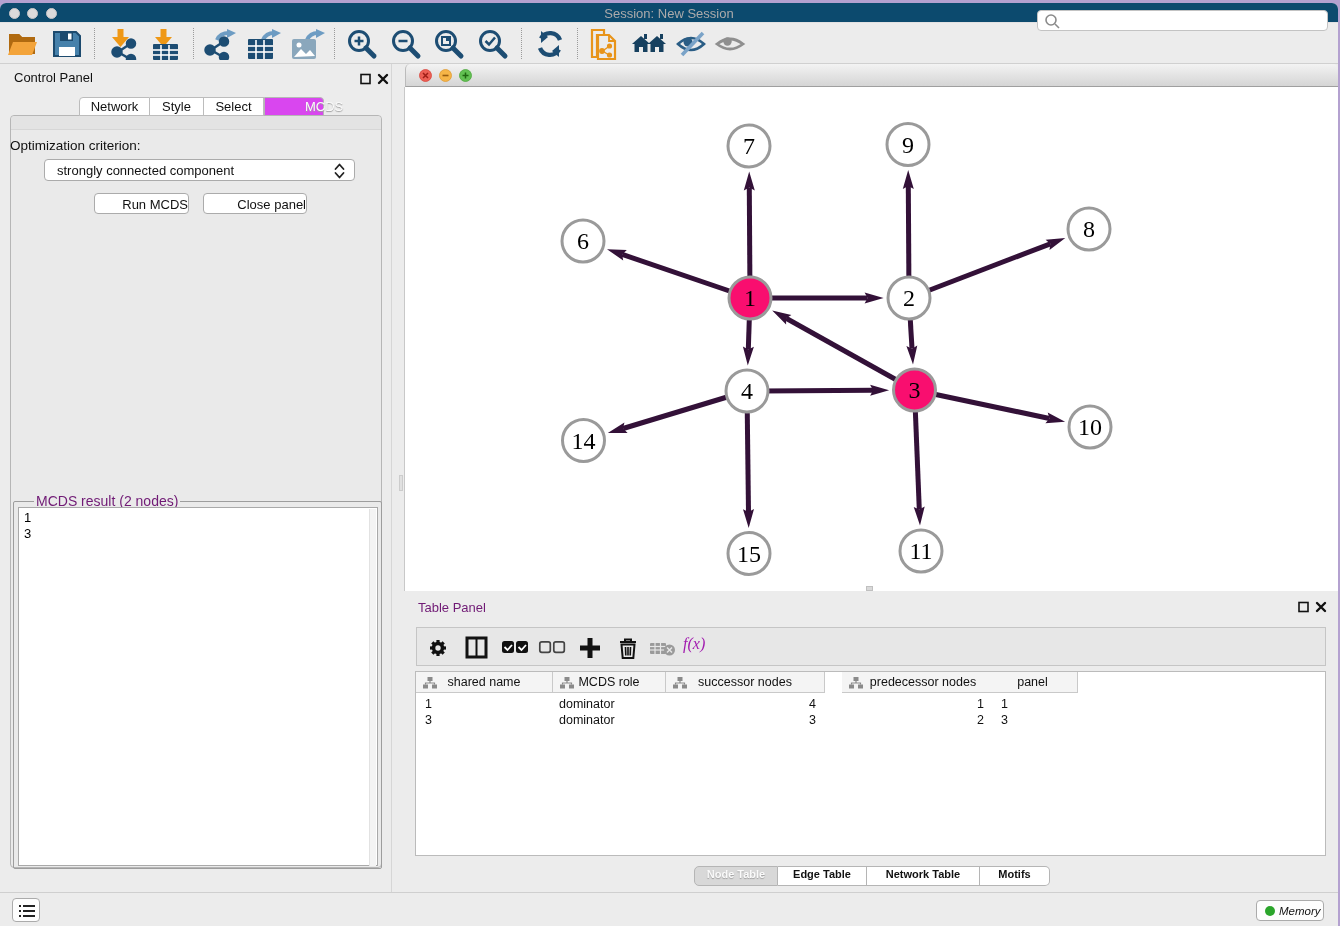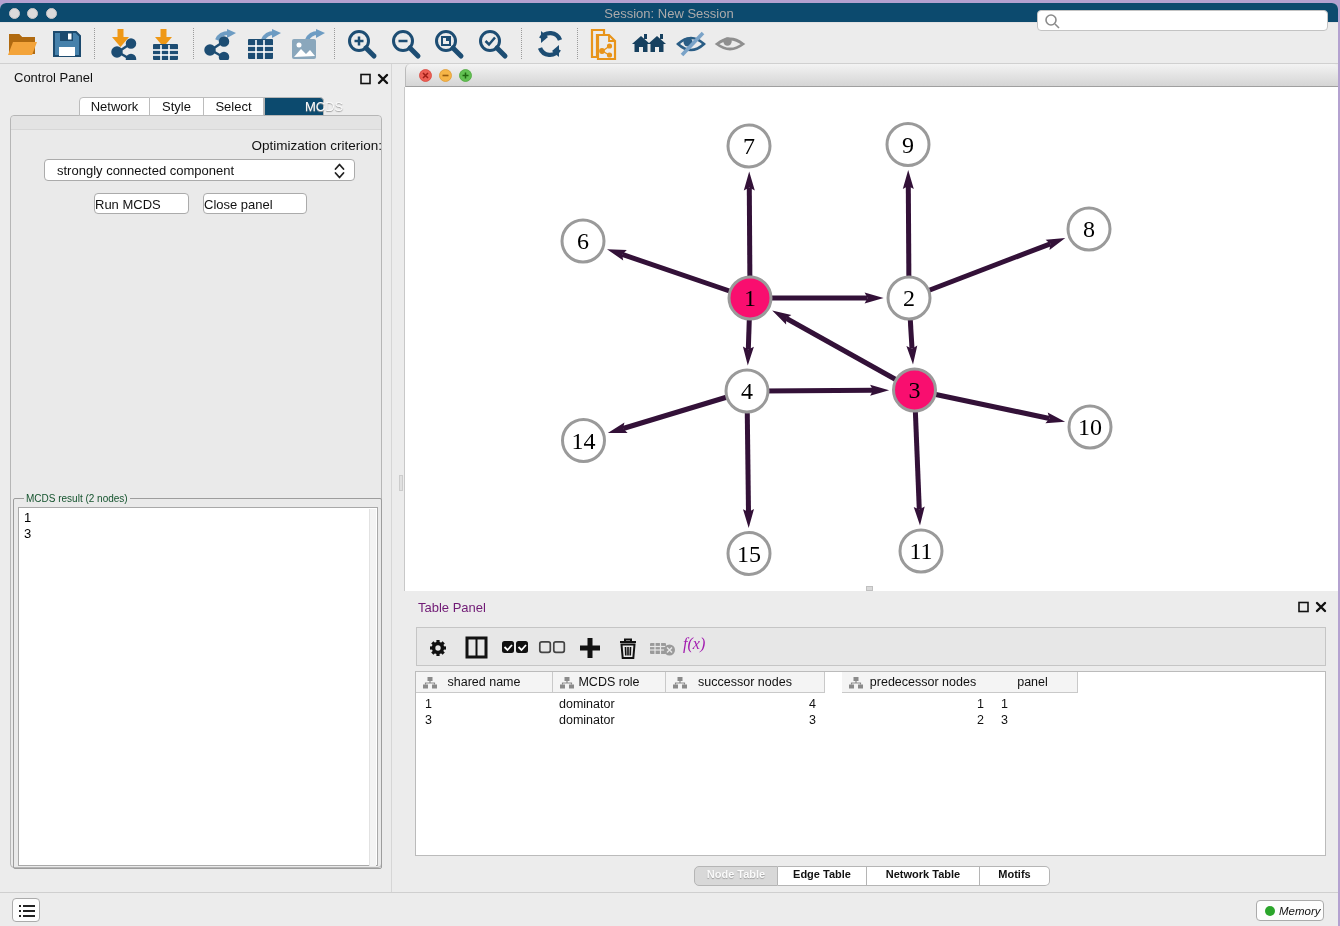--- a/index.html
+++ b/index.html
@@ -12,21 +12,21 @@
 #titletext { position:absolute; top:3px; width:100%; text-align:center; color:#acaaab; font-size:13px; }
 #toolbar { position:absolute; left:0; top:23px; width:1338px; height:41px; background:#ececec; border-bottom:1px solid #d0d0d0; }
 .tsep { position:absolute; top:5px; height:31px; width:0; border-left:1px dotted #9a9a9a; }
 .ticon { position:absolute; top:5px; }
 #searchbox { position:absolute; left:1037px; top:10px; width:291px; height:21px; background:#fff; border:1px solid #c3c3c3; border-radius:4px; }
 
 #cp-title { position:absolute; left:14px; top:70px; font-size:13px; color:#111; }
 .tab { position:absolute; top:97px; height:19px; background:#fff; border:1px solid #bcbcbc; font-size:13px; text-align:center; color:#111; padding-top:1px; }
 #cp-pane { position:absolute; left:10px; top:115px; width:372px; height:753px; background:#eaeaea; border:1px solid #b6b6b6; border-radius:4px; }
 #cp-pane2 { position:absolute; left:0px; top:0px; width:370px; height:14px; background:#e3e3e3; border-bottom:1px solid #d6d6d6; border-radius:4px 4px 0 0;}
-.btn { position:absolute; background:#fff; border:1px solid #ababab; border-radius:4px; font-size:13px; text-align:left; color:#111; }
+.btn { position:absolute; background:#fff; border:1px solid #ababab; border-radius:4px; font-size:13px; text-align:right; color:#111; }
 
 #netwin-title { position:absolute; left:405px; top:64px; width:933px; height:23px; background:linear-gradient(#f3f3f3,#d5d5d5); border-bottom:1px solid #9f9f9f; border-radius:5px 5px 0 0; border-left:1px solid #bbb; }
 #canvas { position:absolute; left:404px; top:87px; width:934px; height:504px; background:#fff; border-left:1px solid #c8c8c8; }
 
 #tp-title { position:absolute; left:418px; top:600px; font-size:13px; color:#701a75; }
 #tp-toolbar { position:absolute; left:416px; top:627px; width:910px; height:39px; background:#e7e7e7; border:1px solid #c5c5c5; }
 #tp-table { position:absolute; left:415px; top:671px; width:911px; height:185px; background:#fff; border:1px solid #bbb; }
 .th { position:absolute; top:0; height:21px; background:#f4f4f4; border-right:1px solid #c9c9c9; border-bottom:1px solid #c9c9c9; font-size:12.5px; color:#111; text-align:center; padding-top:3px; }
 .td { position:absolute; font-size:12.5px; color:#111; height:16px; }
 .seg { position:absolute; top:866px; height:20px; background:#fff; border:1px solid #b5b5b5; font-size:11px; font-weight:bold; text-align:center; color:#111; padding-top:1px; }
@@ -183,29 +183,29 @@
 <svg class="abs" style="left:360px; top:73px;" width="30" height="12">
     <rect x="1" y="1.5" width="9" height="9" fill="none" stroke="#111" stroke-width="1.6"></rect>
     <path d="M19 2 l8 8 M27 2 l-8 8" stroke="#111" stroke-width="2.4" stroke-linecap="round"></path>
   </svg>
 <div id="cp-pane">
     <div id="cp-pane2"></div>
   </div>
 <div class="tab" style="left:79px; width:71px; border-radius:4px 0 0 0;">Network</div>
 <div class="tab" style="left:150px; width:54px; border-left:none;">Style</div>
 <div class="tab" style="left:204px; width:60px; border-left:none;">Select</div>
-<div class="tab" style="left:264px; width:60px; background:#0c4a6e; border-color:#b6b6b6; border-radius:0 4px 0 0; color:#fafafa; text-shadow:0 1px 1px #9f9f9f;padding-left:40px;">MCDS</div>
-<div class="abs" style="left:10px; top:138px; width:372px; text-align:right; font-size:13.5px; color:#111;">Optimization criterion:</div>
+<div class="tab" style="left:264px; width:60px; background:#d946ef; border-color:#b6b6b6; border-radius:0 4px 0 0; color:#fafafa; text-shadow:0 1px 1px #9f9f9f;padding-left:40px;">MCDS</div>
+<div class="abs" style="left:10px; top:138px; width:372px; text-align:left; font-size:13.5px; color:#111;">Optimization criterion:</div>
 <div class="btn" id="dropdown" style="left:44px; top:159px; width:311px; height:22px; text-align:left; padding:3px 0 0 12px;">strongly connected component<svg class="abs" style="right:8px; top:2px;" width="13" height="18">
       <path d="M2.5 7 l4 -4.5 l4 4.5 M2.5 11 l4 4.5 l4 -4.5" fill="none" stroke="#222" stroke-width="1.8" stroke-linecap="round" stroke-linejoin="round"></path>
     </svg></div>
 <div class="btn" style="left:94px; top:193px; width:95px; height:21px; padding-top:3px;">Run MCDS</div>
 <div class="btn" style="left:203px; top:193px; width:104px; height:21px; padding-top:3px;">Close panel</div>
 <fieldset id="mcds-fs" style="position:absolute; left:13px; top:493px; width:369px; height:376px; border:1px solid #9d9d9d; border-radius:2px;">
-<legend style="font-size:10px; color:#14532d; margin-left:10px; padding:0 2px;">MCDS result (2 nodes)</legend>
+<legend style="font-size:14px; color:#701a75; margin-left:20px; padding:0 2px;">MCDS result (2 nodes)</legend>
 </fieldset>
 <div class="abs" style="left:18px; top:507px; width:360px; height:359px; background:#fff; border:1px solid #a9a9a9; font-size:13px; padding:2px 0 0 5px; line-height:16px;">1<br>3<div class="abs" style="right:1px; top:1px; width:7px; height:357px; background:#f4f4f4; border-left:1px solid #e2e2e2;"></div></div>
 
 <div id="netwin-title">
   <svg style="position:absolute;left:13px;top:5px" width="60" height="13">
       <circle cx="6.5" cy="6.5" r="6" fill="#ec5f54" stroke="#d8453c" stroke-width="0.8"></circle>
       <path d="M4 4 l5 5 M9 4 l-5 5" stroke="#9f1e16" stroke-width="1.5"></path>
       <circle cx="26.5" cy="6.5" r="6" fill="#f6b547" stroke="#df9b32" stroke-width="0.8"></circle>
       <path d="M23.5 6.5 h6" stroke="#985d10" stroke-width="1.6"></path>
       <circle cx="46.5" cy="6.5" r="6" fill="#62c052" stroke="#4ca73c" stroke-width="0.8"></circle>

